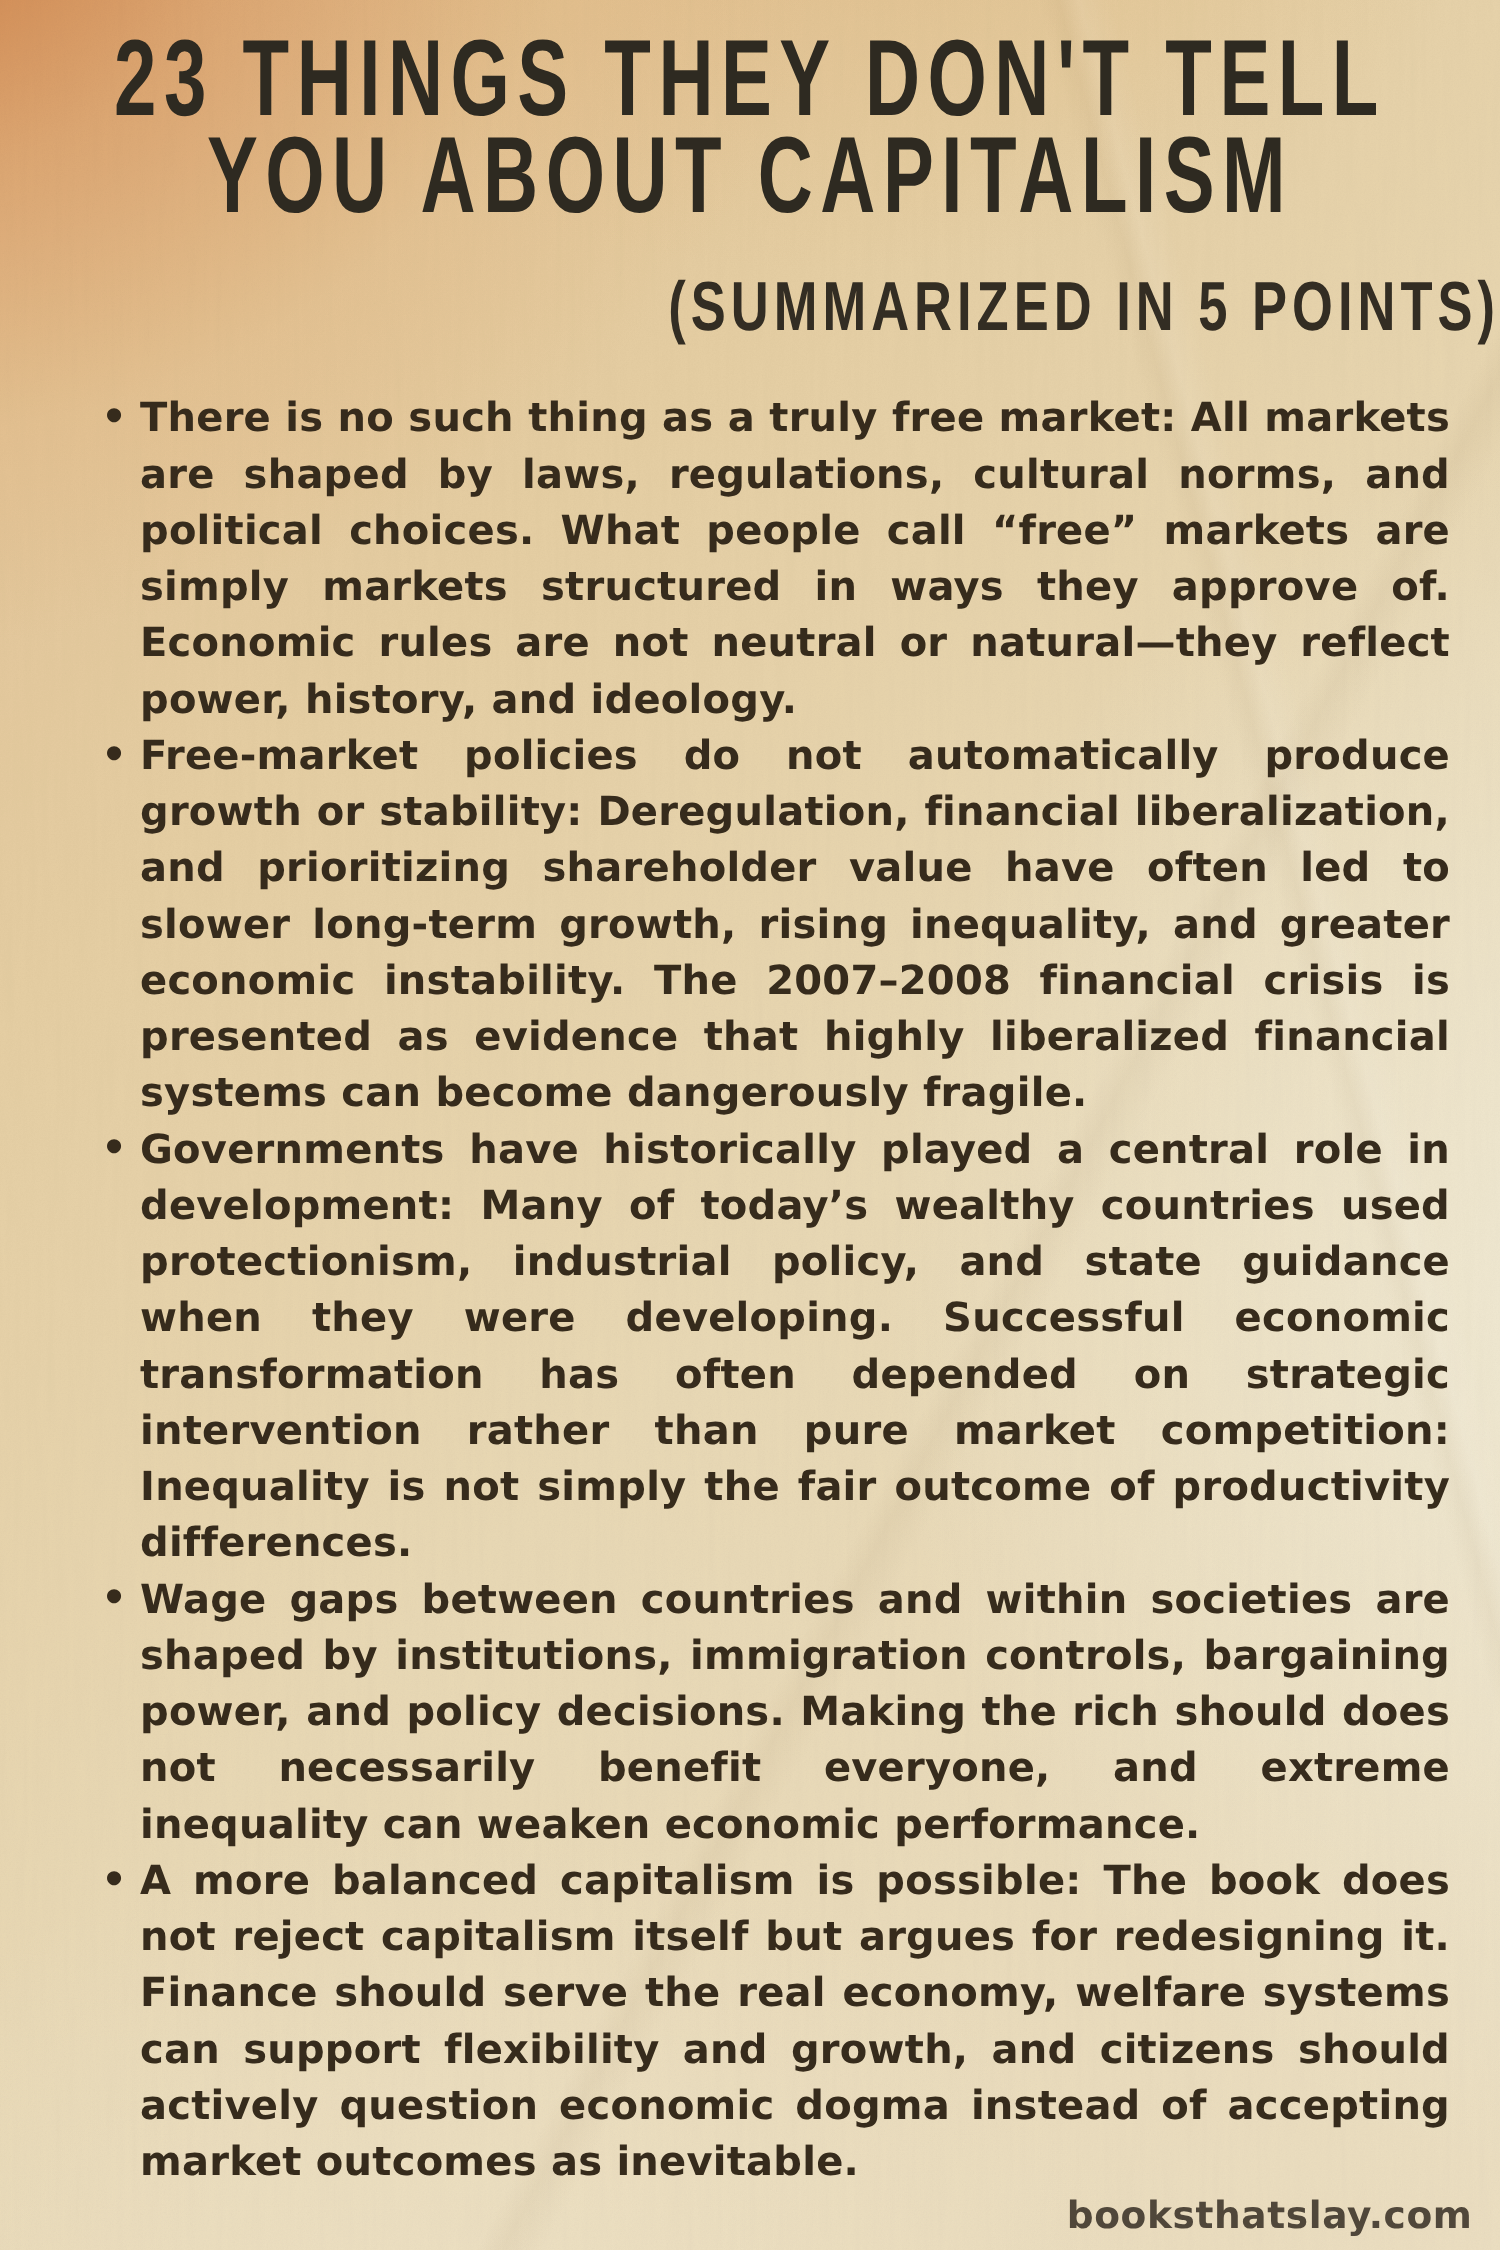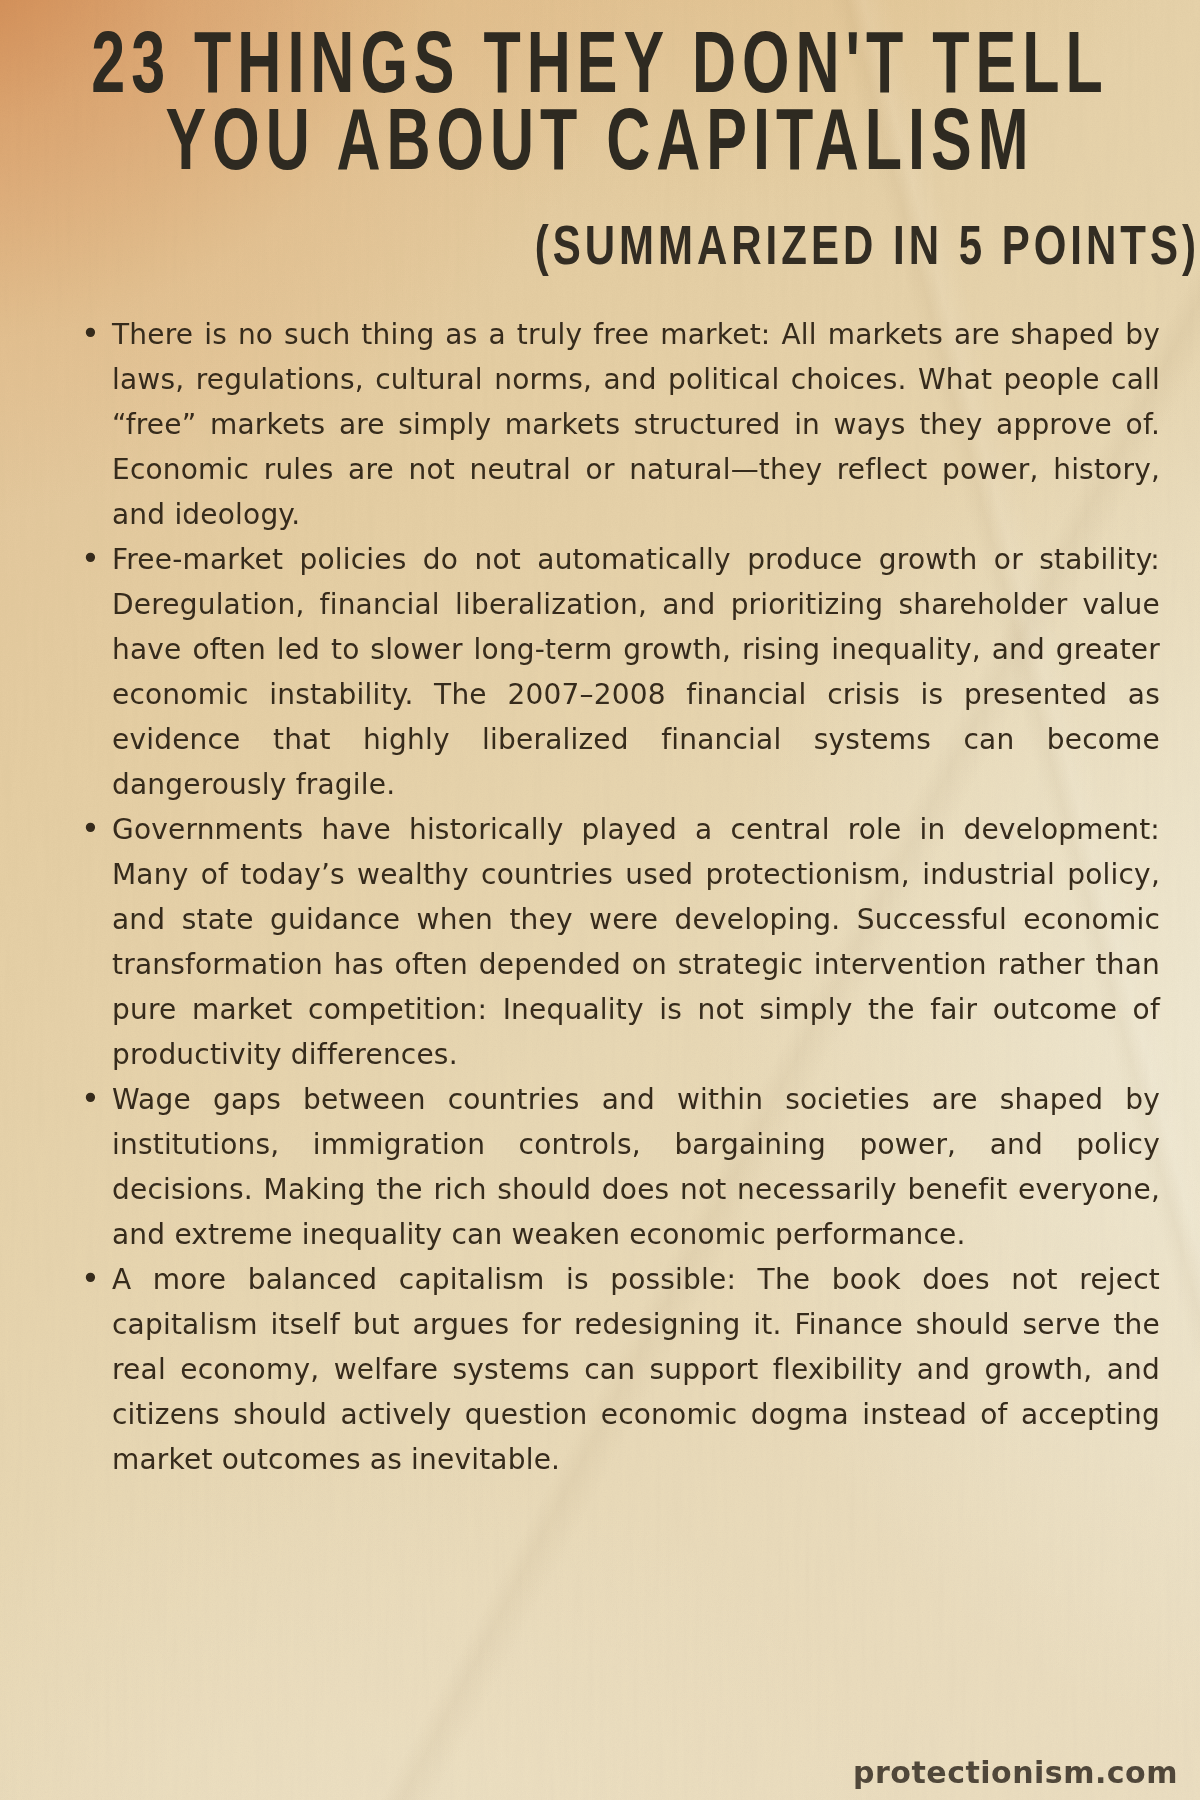--- a/index.html
+++ b/index.html
@@ -80,23 +80,23 @@
   }
   ul.points {
     margin: 40px 0 0 0;
     padding: 0 40px 0 112px;
     list-style: none;
   }
   ul.points li {
     position: relative;
     text-align: justify;
     text-justify: inter-word;
-    font-size: 28px;
+    font-size: 32px;
     line-height: 45px;
-    font-weight: 400;
+    font-weight: 700;
     color: #362b1c;
     letter-spacing: 0.2px;
   }
   ul.points li::before {
     content: "\2022";
     position: absolute;
     left: -31px;
     top: -1px;
     font-size: 32px;
     color: #362b1c;
@@ -159,15 +159,15 @@
     <ul class="points">
       <li>There is no such thing as a truly free market: All markets are shaped by laws, regulations, cultural norms, and political choices. What people call “free” markets are simply markets structured in ways they approve of. Economic rules are not neutral or natural—they reflect power, history, and ideology.</li>
       <li>Free-market policies do not automatically produce growth or stability: Deregulation, financial liberalization, and prioritizing shareholder value have often led to slower long-term growth, rising inequality, and greater economic instability. The 2007–2008 financial crisis is presented as evidence that highly liberalized financial systems can become dangerously fragile.</li>
       <li>Governments have historically played a central role in development: Many of today’s wealthy countries used protectionism, industrial policy, and state guidance when they were developing. Successful economic transformation has often depended on strategic intervention rather than pure market competition: Inequality is not simply the fair outcome of productivity differences.</li>
       <li>Wage gaps between countries and within societies are shaped by institutions, immigration controls, bargaining power, and policy decisions. Making the rich should does not necessarily benefit everyone, and extreme inequality can weaken economic performance.</li>
       <li>A more balanced capitalism is possible: The book does not reject capitalism itself but argues for redesigning it. Finance should serve the real economy, welfare systems can support flexibility and growth, and citizens should actively question economic dogma instead of accepting market outcomes as inevitable.</li>
     </ul>
 
   </div>
 
-  <div class="watermark">protectionism.com</div>
+  <div class="watermark">booksthatslay.com</div>
 
 </div>
 
 </body></html>

